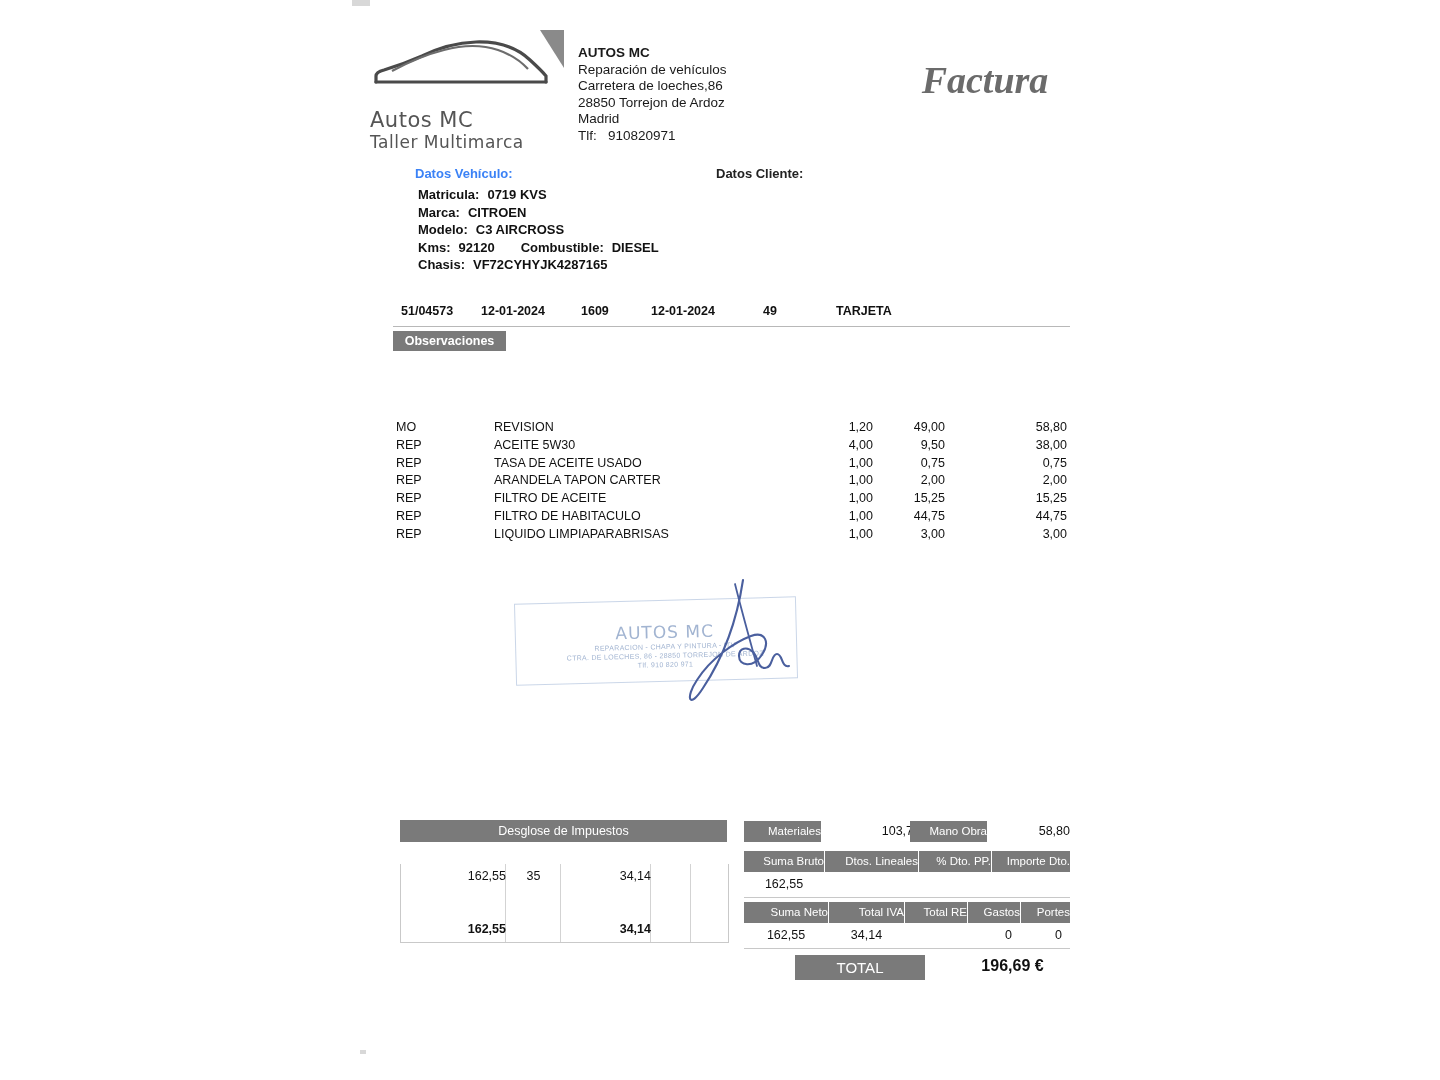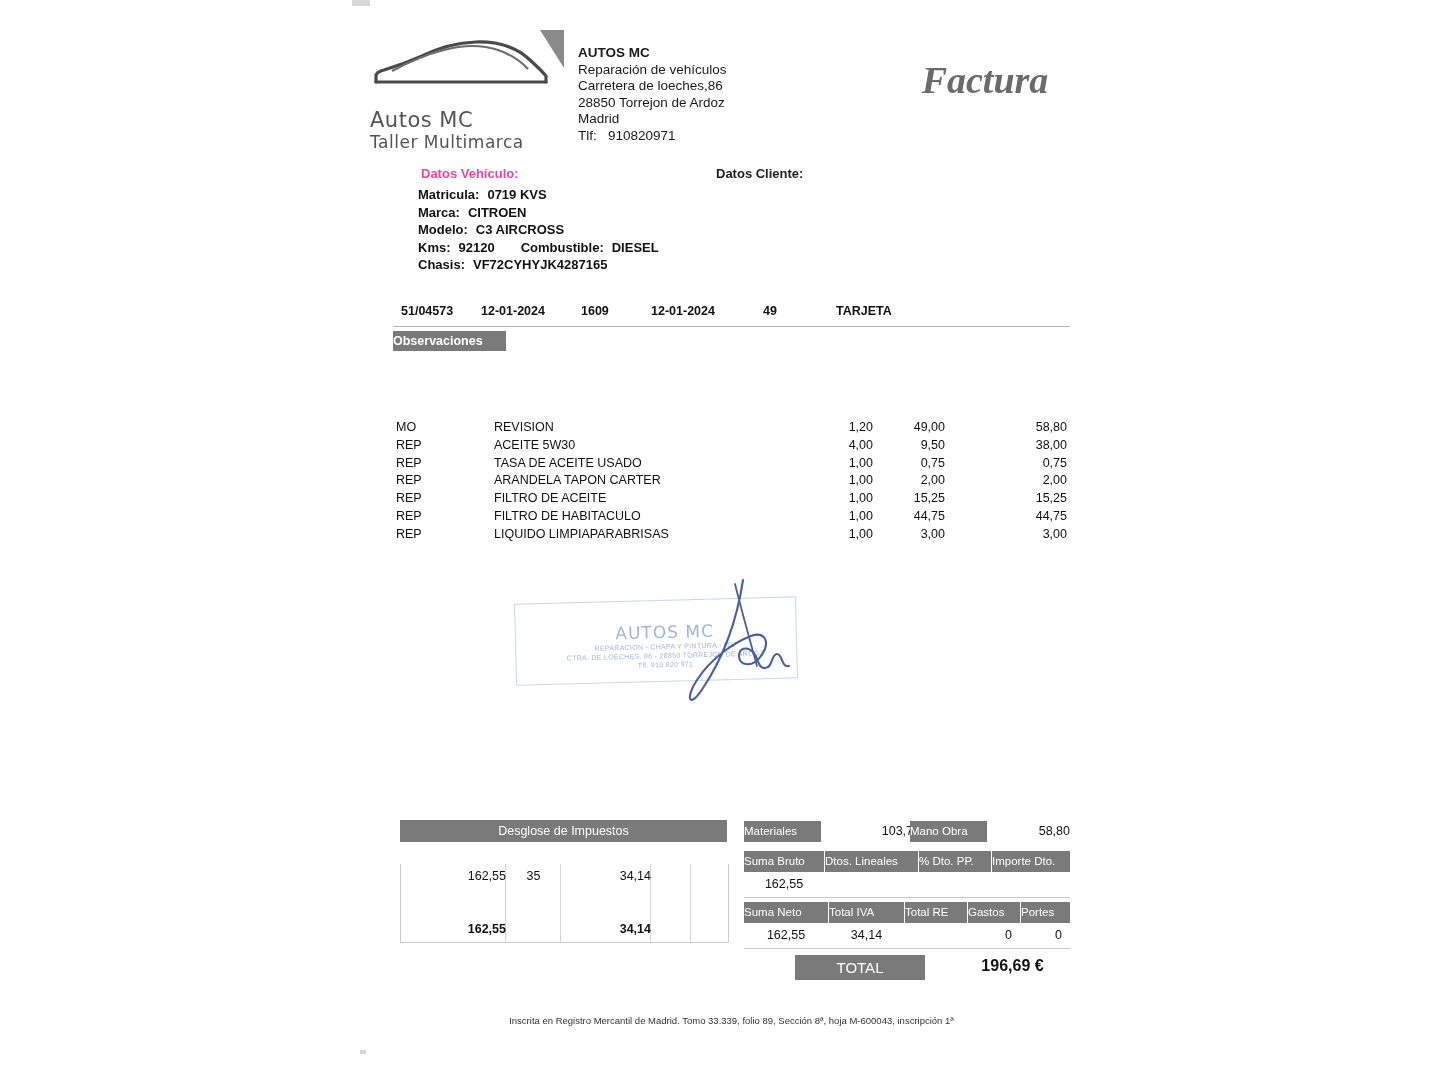--- a/index.html
+++ b/index.html
@@ -78,25 +78,25 @@
   
   .veh-box {
     position: absolute;
     left: 393px;
     top: 160px;
     width: 677px;
     height: 112px;
   }
   .veh-label {
     position: absolute;
-    left: 28px;
+    left: 22px;
     top: 6px;
     font-size: 13px;
     font-weight: bold;
-    color: #ec4899;
+    color: #3b82f6;
   }
   .cli-label {
     position: absolute;
     left: 323px;
     top: 6px;
     font-size: 13px;
     font-weight: bold;
     color: #222;
   }
   .veh-lines {
@@ -155,20 +155,21 @@
   .obs-band {
     position: absolute;
     left: 393px;
     top: 331px;
     width: 113px;
     height: 20px;
     background: #7a7a7a;
     color: #fff;
     font-size: 12.5px;
     font-weight: bold;
+    text-align: center;
     line-height: 20px;
   }
 
   
   .items-band {
     position: absolute;
     left: 393px;
     top: 393px;
     width: 677px;
     height: 21px;
@@ -278,21 +279,21 @@
   .tx-cuo  { left: 160px; width: 90px; text-align:right; }
   .tx-re   { left: 250px; width: 40px; text-align:center; }
   .tx-cre  { left: 290px; width: 35px; text-align:right; }
   .tax-vline { position:absolute; top:0; width:1px; height:78px; background:#d3d3d3; }
 
   .sum-cell {
     position: absolute;
     background: #7a7a7a;
     color: #fff;
     font-size: 11.5px;
-    text-align: left;
+    text-align: right;
     height: 21px;
     line-height: 21px;
   }
   .sum-val {
     position: absolute;
     font-size: 12.5px;
     color: #111;
     text-align: right;
   }
   .thin-rule {
@@ -524,14 +525,13 @@
   <div class="sum-val" style="left:744px;top:928px;width:84px;text-align:center;">162,55</div>
   <div class="sum-val" style="left:829px;top:928px;width:75px;text-align:center;">34,14</div>
   <div class="sum-val" style="left:905px;top:928px;width:62px;text-align:center;"></div>
   <div class="sum-val" style="left:960px;top:928px;width:52px;text-align:right;">0</div>
   <div class="sum-val" style="left:1013px;top:928px;width:49px;text-align:right;">0</div>
   <div class="thin-rule" style="left:744px;top:948px;width:326px;"></div>
 
   <div class="total-band">TOTAL</div>
   <div class="total-value">196,69 €</div>
 
-  <div class="footer-note">Inscrita en Registro Mercantil de Madrid. Tomo 33.339, folio 89, Sección 8ª, hoja M-600043, inscripción 1ª</div>
 </div>
 
 </body></html>

